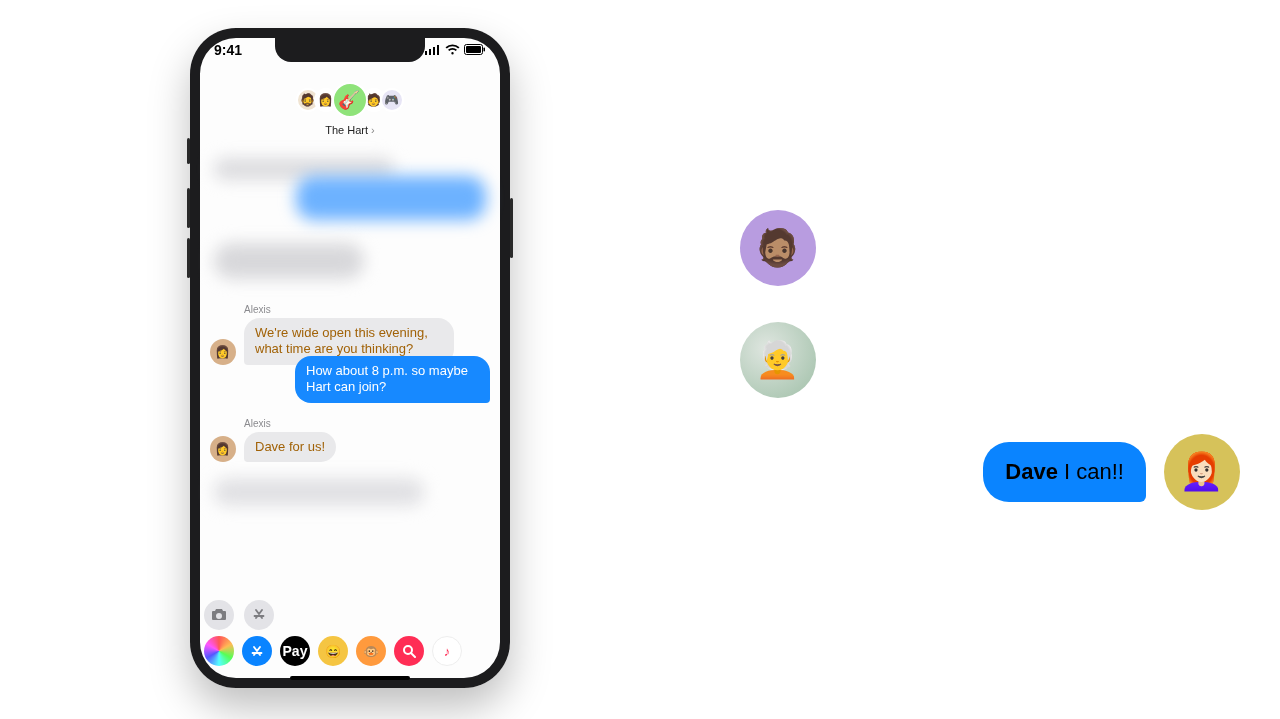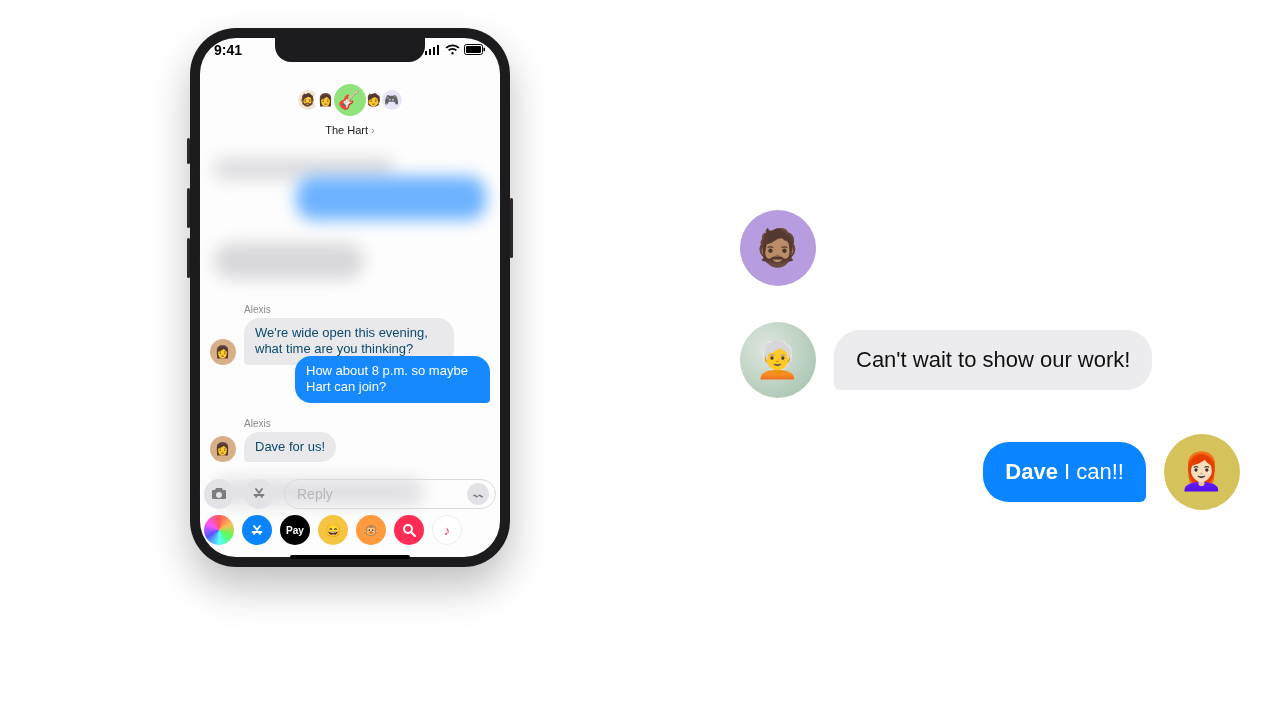--- a/index.html
+++ b/index.html
@@ -11,21 +11,21 @@
     position: relative;
     overflow: hidden;
   }
 
   
   .phone {
     position: absolute;
     left: 190px;
     top: 28px;
     width: 320px;
-    height: 539px;
+    height: 660px;
     border-radius: 46px;
     background: #fdfdfd;
     box-shadow: 0 20px 40px rgba(0,0,0,.25), inset 0 0 0 10px #1c1c1e;
   }
   .notch {
     position: absolute;
     top: 8px; left: 50%; transform: translateX(-50%);
     width: 150px; height: 26px;
     background: #1c1c1e;
     border-bottom-left-radius: 16px;
@@ -80,21 +80,21 @@
     display:flex;align-items:center;justify-content:center;font-size:12px;
   }
   .sender { font-size:10px; color:#8a8a8e; margin-bottom:2px; margin-left:34px; position:absolute; top:-14px; left:0;}
   .bubble {
     max-width:210px;
     padding:7px 11px;
     border-radius:16px;
     font-size:13px;
     line-height:1.25;
   }
-  .bubble.gray { background:#e9e9eb; color:#0c4a6e; border-bottom-left-radius:4px;}
+  .bubble.gray { background:#e9e9eb; color:#a16207; border-bottom-left-radius:4px;}
   .bubble.blue { background:#1e90ff; background:#1789ff; color:#fff; border-bottom-right-radius:4px;}
 
   
   .input-bar {
     position:absolute; bottom:58px; left:14px; right:14px;
     display:flex; align-items:center; gap:10px;
   }
   .circ-btn {
     width:30px;height:30px;border-radius:50%;
     background:#e3e3e7; display:flex;align-items:center;justify-content:center;
@@ -137,21 +137,21 @@
   .big-row.right { flex-direction:row-reverse; }
   .big-ava {
     width:76px;height:76px;border-radius:50%;flex:none;
     display:flex;align-items:center;justify-content:center;font-size:36px;
   }
   .big-bubble {
     padding:16px 22px; border-radius:26px; font-size:22px; line-height:1.3;
     max-width:320px;
   }
   .big-bubble.gray { background:#ececee; color:#111; border-bottom-left-radius:6px;}
-  .big-bubble.blue { background:#0a84ff; color:#ffffff; border-bottom-right-radius:6px;}
+  .big-bubble.blue { background:#0a84ff; color:#000000; border-bottom-right-radius:6px;}
   .mention { font-weight:700; }
   .mention.blue-text { color:#0a7aff; }
 </style>
 </head>
 <body>
 
 <div class="phone">
   <div class="side-btn side-silence"></div>
   <div class="side-btn side-vol-up"></div>
   <div class="side-btn side-vol-dn"></div>
@@ -224,36 +224,30 @@
     <div class="circ-btn">
       <span><svg width="16" height="13" viewBox="0 0 16 13">
             <path fill="#7c7c80" d="M2 3h2l1-2h6l1 2h2a1 1 0 011 1v7a1 1 0 01-1 1H2a1 1 0 01-1-1V4a1 1 0 011-1zm6 8a3 3 0 100-6 3 3 0 000 6z"></path>
           </svg></span>
     </div>
     <div class="circ-btn">
       <span><svg width="14" height="14" viewBox="0 0 14 14">
             <path stroke="#7c7c80" stroke-width="1.8" stroke-linecap="round" d="M4 11l6-8M10 11L4 3M2.5 9h9"></path>
           </svg></span>
     </div>
-    <div class="reply-field">
-      <span>Reply</span>
-      <span class="mic">
-        <span>〰</span>
-      </span>
-    </div>
   </div>
 
   <div class="app-drawer">
     <div class="app" style="background:conic-gradient(#f55,#fb5,#5f5,#5ff,#55f,#f5f,#f55)"></div>
     <div class="app" style="background:#0a84ff">
       <svg width="14" height="14" viewBox="0 0 14 14">
           <path stroke="#fff" stroke-width="1.8" stroke-linecap="round" d="M4 11l6-8M10 11L4 3M2.5 9h9"></path>
         </svg>
     </div>
-    <div class="app" style="background:#000;font-size:10px;font-weight:600">
+    <div class="app" style="background:#000;font-size:14px;font-weight:600">
       <span style="font-size:8px"></span>
         <span>Pay</span>
     </div>
     <div class="app" style="background:#f5c542">😄</div>
     <div class="app" style="background:#ff9a3d">🐵</div>
     <div class="app" style="background:#ff2d55">
       <svg width="13" height="13" viewBox="0 0 13 13">
           <circle cx="5" cy="5" r="4" fill="none" stroke="#fff" stroke-width="2"></circle>
           <line x1="8" y1="8" x2="12" y2="12" stroke="#fff" stroke-width="2" stroke-linecap="round"></line>
         </svg>
@@ -265,21 +259,20 @@
 </div>
 
 <div class="big-chat">
 
   <div class="big-row">
     <div class="big-ava" style="background:#b89ce0">🧔🏽</div>
   </div>
 
   <div class="big-row">
     <div class="big-ava" style="background:radial-gradient(circle at 35% 35%,#dfe6e0,#9fbfa7)">🧑‍🦳</div>
-    <div class="big-bubble gray">Can't wait to show our work!</div>
   </div>
 
   <div class="big-row right">
     <div class="big-ava" style="background:#d6c25a">👩🏻‍🦰</div>
     <div class="big-bubble blue">
       <span class="mention">Dave</span><span> I can!!</span>
     </div>
   </div>
 
 </div>

